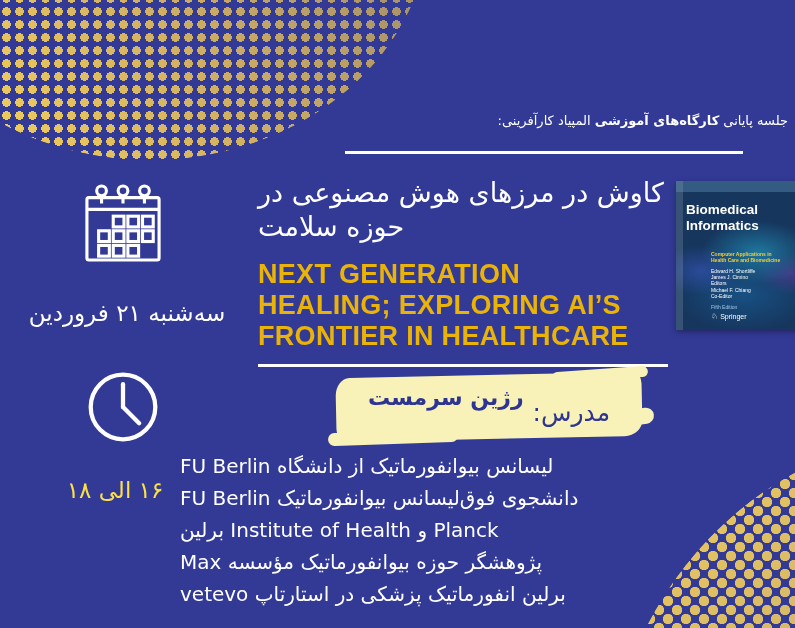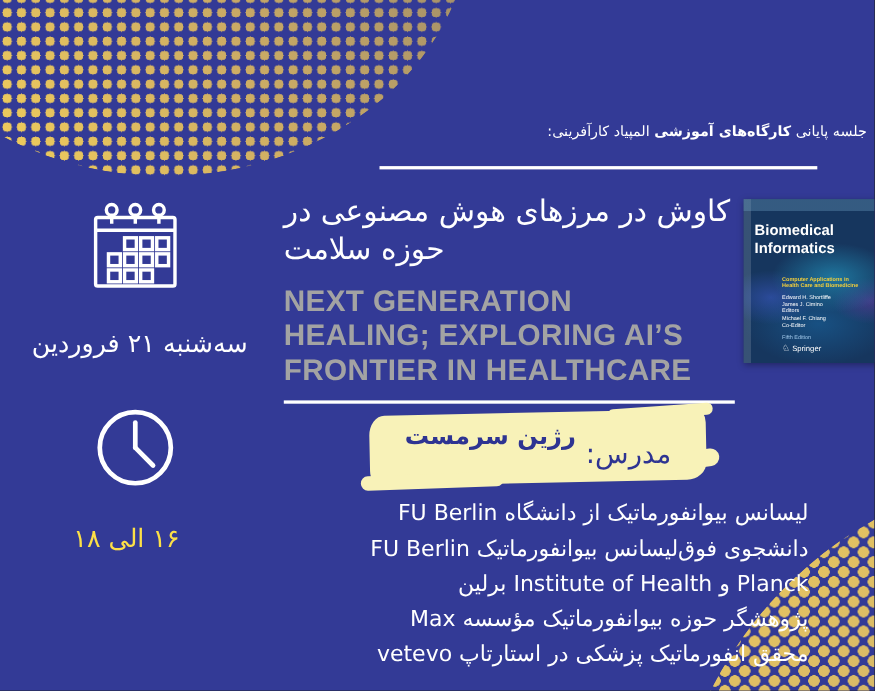--- a/index.html
+++ b/index.html
@@ -50,21 +50,21 @@
     position:absolute; left:15px; top:474px; width:200px; text-align:center;
     direction:rtl; color:#fde047; font-size:23px; line-height:32px; white-space:nowrap;
   }
   
   .title-fa{
     position:absolute; left:258px; top:176px; width:420px;
     direction:rtl; text-align:left; color:#fff; font-size:27px; line-height:34px;
   }
   .title-en{
     position:absolute; left:258px; top:259px; width:420px;
-    color:#a3a3a3; font-family:"Liberation Sans",sans-serif; font-weight:800;
+    color:#eab308; font-family:"Liberation Sans",sans-serif; font-weight:800;
     font-size:27px; line-height:31px; letter-spacing:.3px;
   }
   .rule-2{position:absolute; left:258px; top:364px; width:410px; height:3px; background:#fff;}
   
   .book{
     position:absolute; left:676px; top:181px; width:136px; height:149px;
     background:
       linear-gradient(180deg, rgba(110,160,195,.35) 0 11px, rgba(110,160,195,0) 11px),
       linear-gradient(90deg, rgba(255,255,255,.14) 0 7px, rgba(255,255,255,0) 7px),
       radial-gradient(80px 45px at 60% 48%, rgba(32,130,170,.85), transparent 70%),
@@ -99,21 +99,21 @@
     background:#f8f2b8; border-radius:8px; transform:rotate(-8deg);}
   .instructor-line{
     position:absolute; inset:0; display:flex; direction:rtl;
     justify-content:center; align-items:flex-start; gap:9px; padding-top:6px;
     color:#2e3492;
   }
   .instructor-label{font-size:25px; line-height:24px; margin-top:20px;}
   .instructor-name{font-size:22px; line-height:34px; font-weight:bold;}
   
   .credentials{position:absolute; left:180px; top:450px; width:555px; color:#fff;}
-  .cred-line{direction:rtl; text-align:right; font-size:20px; line-height:32px; white-space:nowrap;}
+  .cred-line{direction:rtl; text-align:left; font-size:20px; line-height:32px; white-space:nowrap;}
 </style>
 </head>
 <body>
 
 <div id="canvas">
 
   <div class="dots-tl"></div>
   <div class="dots-br"></div>
 
   <div class="header-text"><span>جلسه پایانی </span><span class="b">کارگاه‌های آموزشی</span><span>  المپیاد کارآفرینی:</span></div>
@@ -190,16 +190,16 @@
       <span class="instructor-label">مدرس:</span>
       <span class="instructor-name">رژین سرمست</span>
     </div>
   </div>
 
   <div class="credentials">
     <div class="cred-line">لیسانس بیوانفورماتیک از دانشگاه FU Berlin</div>
     <div class="cred-line">دانشجوی فوق‌لیسانس بیوانفورماتیک FU Berlin</div>
     <div class="cred-line">Planck و Institute of Health برلین</div>
     <div class="cred-line">پژوهشگر حوزه بیوانفورماتیک مؤسسه Max</div>
-    <div class="cred-line">محقق انفورماتیک پزشکی در استارتاپ vetevo</div>
+    <div class="cred-line">برلین انفورماتیک پزشکی در استارتاپ vetevo</div>
   </div>
 
 </div>
 
 </body></html>

